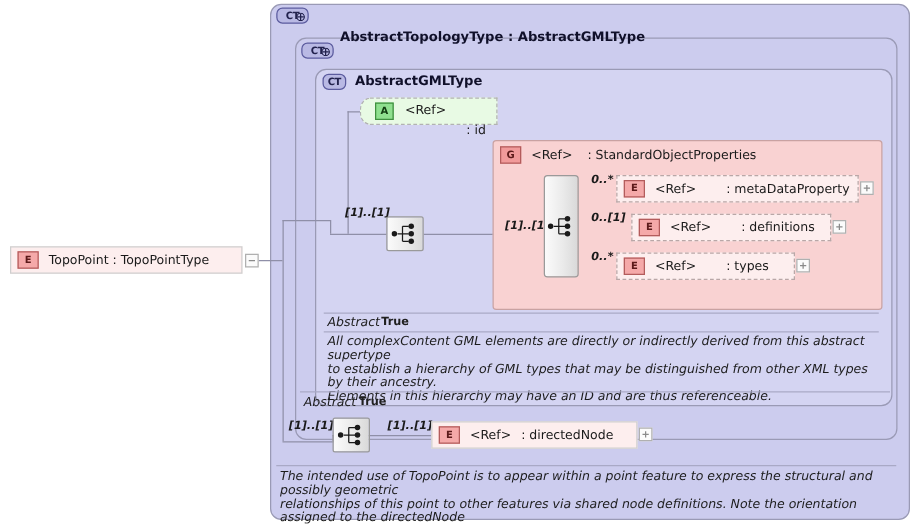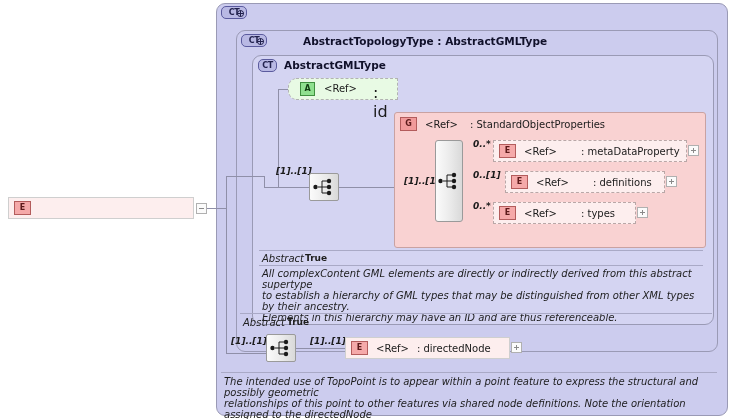--- a/index.html
+++ b/index.html
@@ -69,21 +69,21 @@
     background:#e8fae4;border:1px dashed #b2b2b2;border-right:none;box-sizing:border-box;
     border-top-left-radius:11px;border-bottom-left-radius:11px;
   }
   .attr .tag{
     position:absolute;left:12px;top:4px;
     width:15px;height:14px;box-sizing:border-box;
     border:1px solid #3f8f3f;background:#8fe08f;color:#123d12;
     font-size:8px;font-weight:bold;line-height:12px;text-align:center;
   }
   .attr .ref{position:absolute;left:36px;top:5px;font-size:10px;color:#1a1a1a;}
-  .attr .nm{position:absolute;left:85px;top:5px;font-size:16px;color:#1a1a1a;}
+  .attr .nm{position:absolute;left:85px;top:21px;font-size:10px;color:#1a1a1a;}
 
   
   .exp{
     position:absolute;width:11px;height:11px;box-sizing:border-box;
     border:1px solid #b0b0b0;background:#fbfbfb;
   }
   .exp::before,.exp::after{
     content:"";position:absolute;background:#8a8a8a;
   }
   .exp::before{left:2px;top:4px;width:5px;height:1px;}
@@ -123,21 +123,21 @@
 </head>
 <body>
 
 <div id="root">
 
   <div class="rbox ct1" style="left:216px;top:3px;width:512px;height:413px;"></div>
   <div class="badge plus" style="left:221px;top:6px;width:26px;">CT</div>
 
   <div class="rbox ct2" style="left:236px;top:30px;width:482px;height:322px;"></div>
   <div class="badge plus" style="left:241px;top:34px;width:26px;">CT</div>
-  <div class="hdr-label" style="left:272px;top:35px;margin-left:31px;">AbstractTopologyType : AbstractGMLType</div>
+  <div class="hdr-label" style="left:272px;top:24px;">AbstractTopologyType : AbstractGMLType</div>
 
   <div class="rbox ct3" style="left:252px;top:55px;width:462px;height:270px;"></div>
   <div class="badge" style="left:258px;top:59px;width:19px;">CT</div>
   <div class="hdr-label" style="left:284px;top:59px;">AbstractGMLType</div>
 
   <div class="ln lnh" style="left:201px;top:208px;width:25px;"></div>
   <div class="ln lnv" style="left:226px;top:176px;height:177px;"></div>
 
   <div class="ln lnh" style="left:226px;top:176px;width:38px;"></div>
   <div class="ln lnv" style="left:264px;top:176px;height:11px;"></div>
@@ -156,20 +156,21 @@
 
   <div class="ln lnh" style="left:463px;top:150px;width:30px;"></div>
   <div class="ln lnh" style="left:463px;top:181px;width:42px;"></div>
   <div class="ln lnh" style="left:463px;top:212px;width:30px;"></div>
 
   <div class="ln lnh" style="left:294px;top:348px;width:51px;"></div>
 
   <div class="node root" style="left:8px;top:197px;width:186px;">
     <div class="inner">
       <div class="tag">E</div>
+      <div class="ref">TopoPoint : TopoPointType</div>
     </div>
   </div>
   <div class="exp minus" style="left:196px;top:203px;"></div>
 
   <div class="attr" style="left:288px;top:78px;width:110px;">
     <div class="anose"></div>
     <div class="abody"></div>
     <div class="tag">A</div>
     <div class="ref">&lt;Ref&gt;</div>
     <div class="nm">: id</div>

